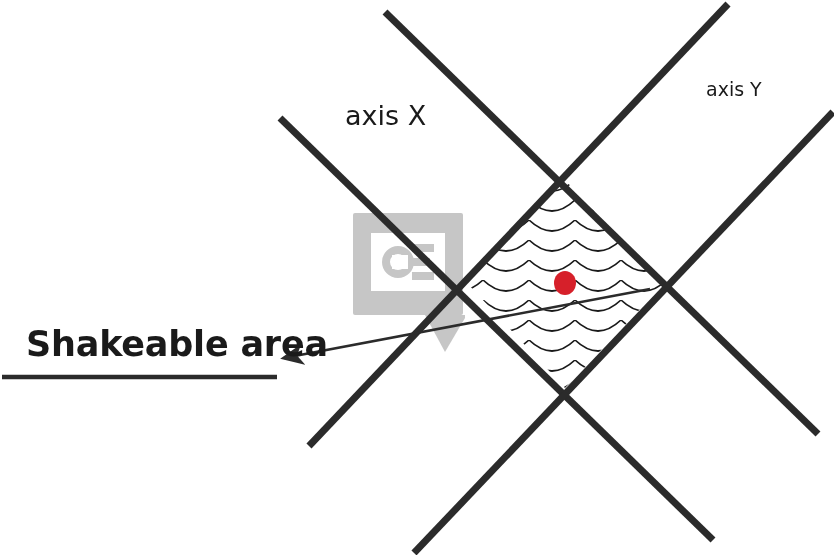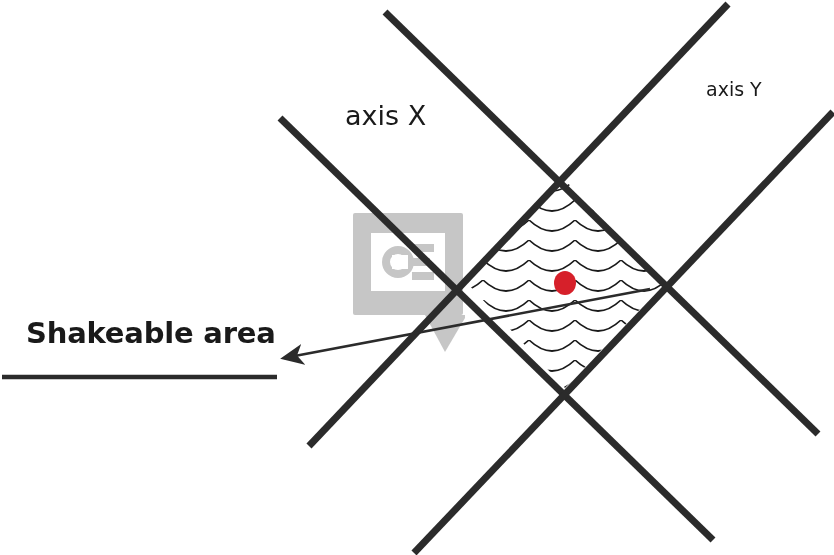--- a/index.html
+++ b/index.html
@@ -39,22 +39,22 @@
     top: 100px;
     font-size: 27px;
   }
   #label-axis-y {
     left: 706px;
     top: 78px;
     font-size: 19px;
   }
   #label-shakeable {
     left: 26px;
-    top: 316px;
-    font-size: 29px;
+    top: 324px;
+    font-size: 35px;
     font-weight: 700;
     letter-spacing: -0.2px;
   }
 </style>
 </head>
 <body>
 
 <div id="stage">
 
   <svg id="diagram-svg" viewBox="0 0 834 555" xmlns="http://www.w3.org/2000/svg">

